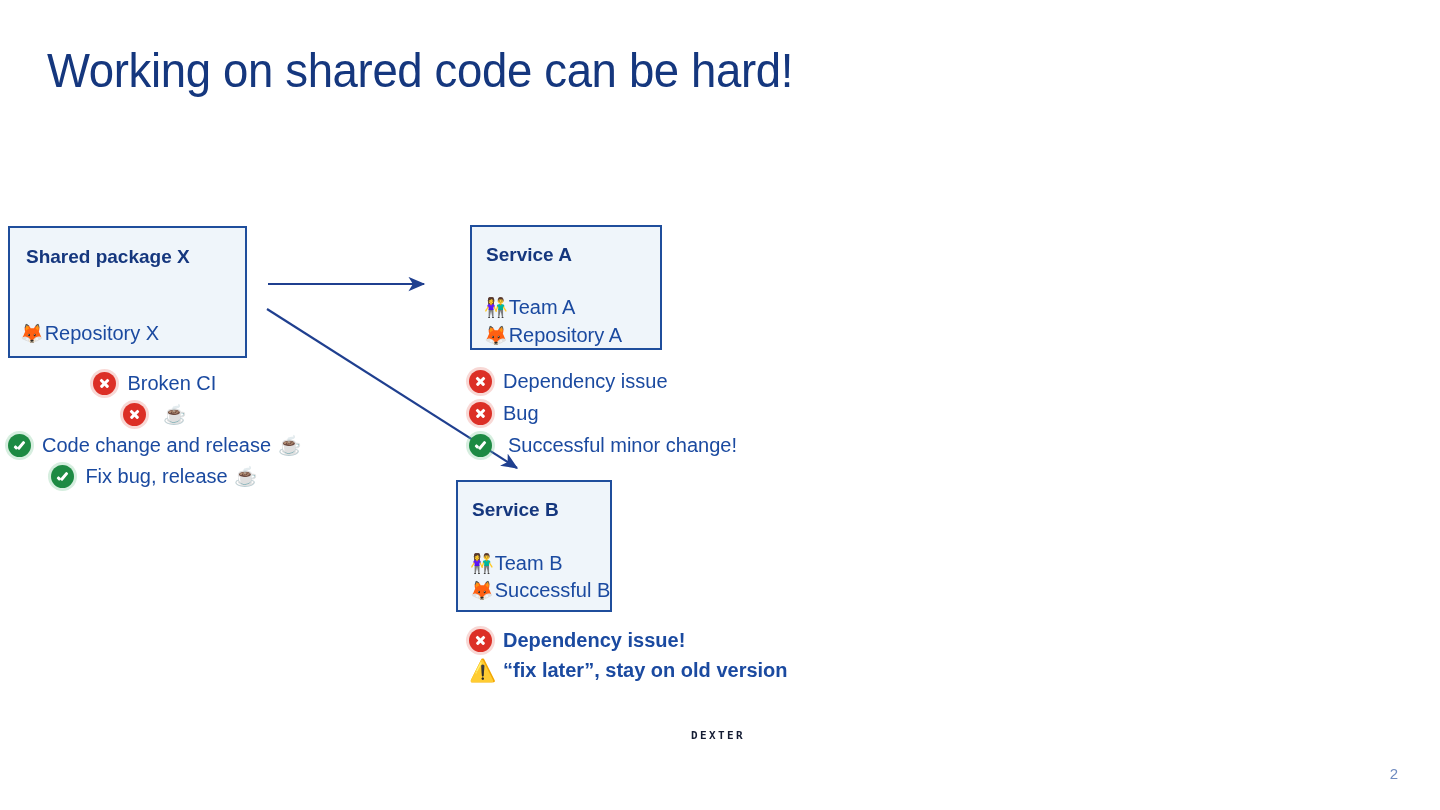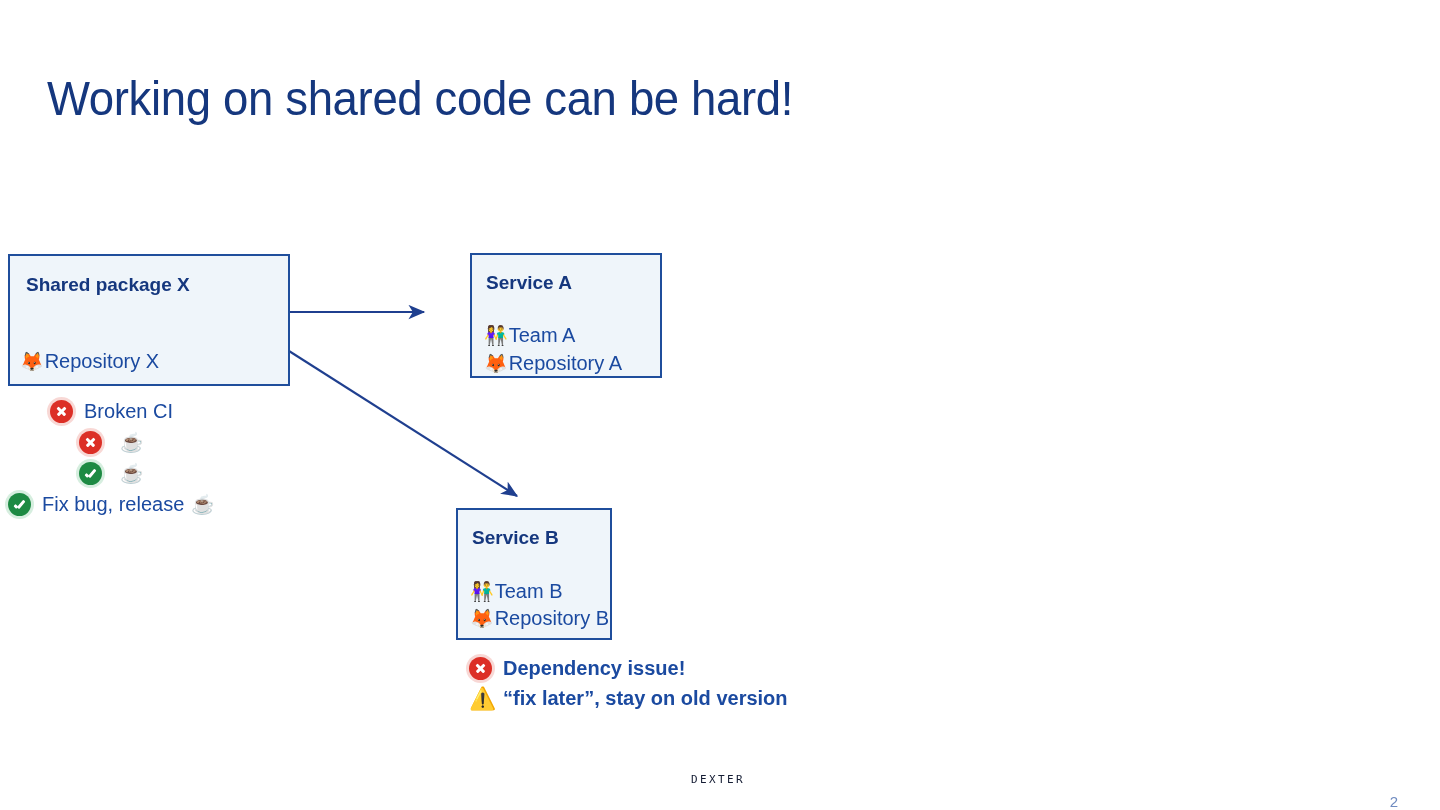--- a/index.html
+++ b/index.html
@@ -13,21 +13,20 @@
     position: relative;
     overflow: hidden;
     font-family: "Liberation Sans", sans-serif;
     -webkit-font-smoothing: antialiased;
   }
 
   .slide {
     position: absolute;
     inset: 0;
     background: #ffffff;
-    margin-top: 28px;
   }
 
   
   .slide-title {
     position: absolute;
     left: 47px;
     top: 44px;
     font-size: 49px;
     font-weight: 400;
     color: #15377e;
@@ -60,21 +59,21 @@
     display: flex;
     align-items: center;
   }
   .node-line .emo {
     font-size: 19px;
     line-height: 1;
     margin-right: 1px;
     display: inline-block;
   }
 
-  #box-shared { left: 8px;   top: 226px; width: 282px; height: 132px; }
+  #box-shared { left: 8px;   top: 226px; width: 239px; height: 132px; }
   #box-svc-a  { left: 470px; top: 225px; width: 192px; height: 125px; }
   #box-svc-b  { left: 456px; top: 480px; width: 156px; height: 132px; }
 
   #box-shared .node-title { left: 16px; top: 18px; }
   #box-shared .repo-line  { left: 10px; top: 94px; }
 
   #box-svc-a .node-title  { left: 14px; top: 17px; }
   #box-svc-a .team-line   { left: 12px; top: 69px; }
   #box-svc-a .repo-line   { left: 12px; top: 97px; }
 
@@ -175,24 +174,24 @@
     left: 0; top: 0;
     width: 1440px;
     height: 810px;
     pointer-events: none;
   }
 
   
   .footer-logo {
     position: absolute;
     left: 691px;
-    top: 745px;
+    top: 729px;
     font-family: "DejaVu Sans Mono", monospace;
     font-size: 11px;
-    font-weight: normal;
+    font-weight: bold;
     letter-spacing: 2.4px;
     color: #141c33;
   }
   .page-number {
     position: absolute;
     right: 42px;
     top: 765px;
     font-size: 15px;
     color: #6f8bc0;
   }
@@ -235,43 +234,58 @@
   </div>
 
   <div class="node-box" id="box-svc-b">
     <div class="node-title">Service B</div>
     <div class="node-line team-line">
       <span class="emo">👫</span>
       <span>Team B</span>
     </div>
     <div class="node-line repo-line">
       <span class="emo">🦊</span>
-      <span>Repository B</span>
+      <span>Successful B</span>
     </div>
   </div>
 
   <div class="status-list" id="list-shared">
       <div class="status-item">
         <span class="mark err"></span>
         <span class="label">Broken CI</span>
       </div>
       <div class="status-item">
         <span class="mark err"></span>
         <span class="trailing-emo">☕</span>
       </div>
       <div class="status-item">
         <span class="mark ok"></span>
+        <span class="label">Code change and release</span>
         <span class="trailing-emo">☕</span>
       </div>
       <div class="status-item">
         <span class="mark ok"></span>
         <span class="label">Fix bug, release</span>
         <span class="trailing-emo">☕</span>
       </div>
     </div>
+  <div class="status-list" id="list-svc-a">
+      <div class="status-item">
+        <span class="mark err"></span>
+        <span class="label">Dependency issue</span>
+      </div>
+      <div class="status-item">
+        <span class="mark err"></span>
+        <span class="label">Bug</span>
+      </div>
+      <div class="status-item indent-1">
+        <span class="mark ok"></span>
+        <span class="label">Successful minor change!</span>
+      </div>
+    </div>
   <div class="status-list" id="list-svc-b">
       <div class="status-item">
         <span class="mark err"></span>
         <span class="label">Dependency issue!</span>
       </div>
       <div class="status-item">
         <span class="mark warn">⚠️</span>
         <span class="label">“fix later”, stay on old version</span>
       </div>
     </div>

